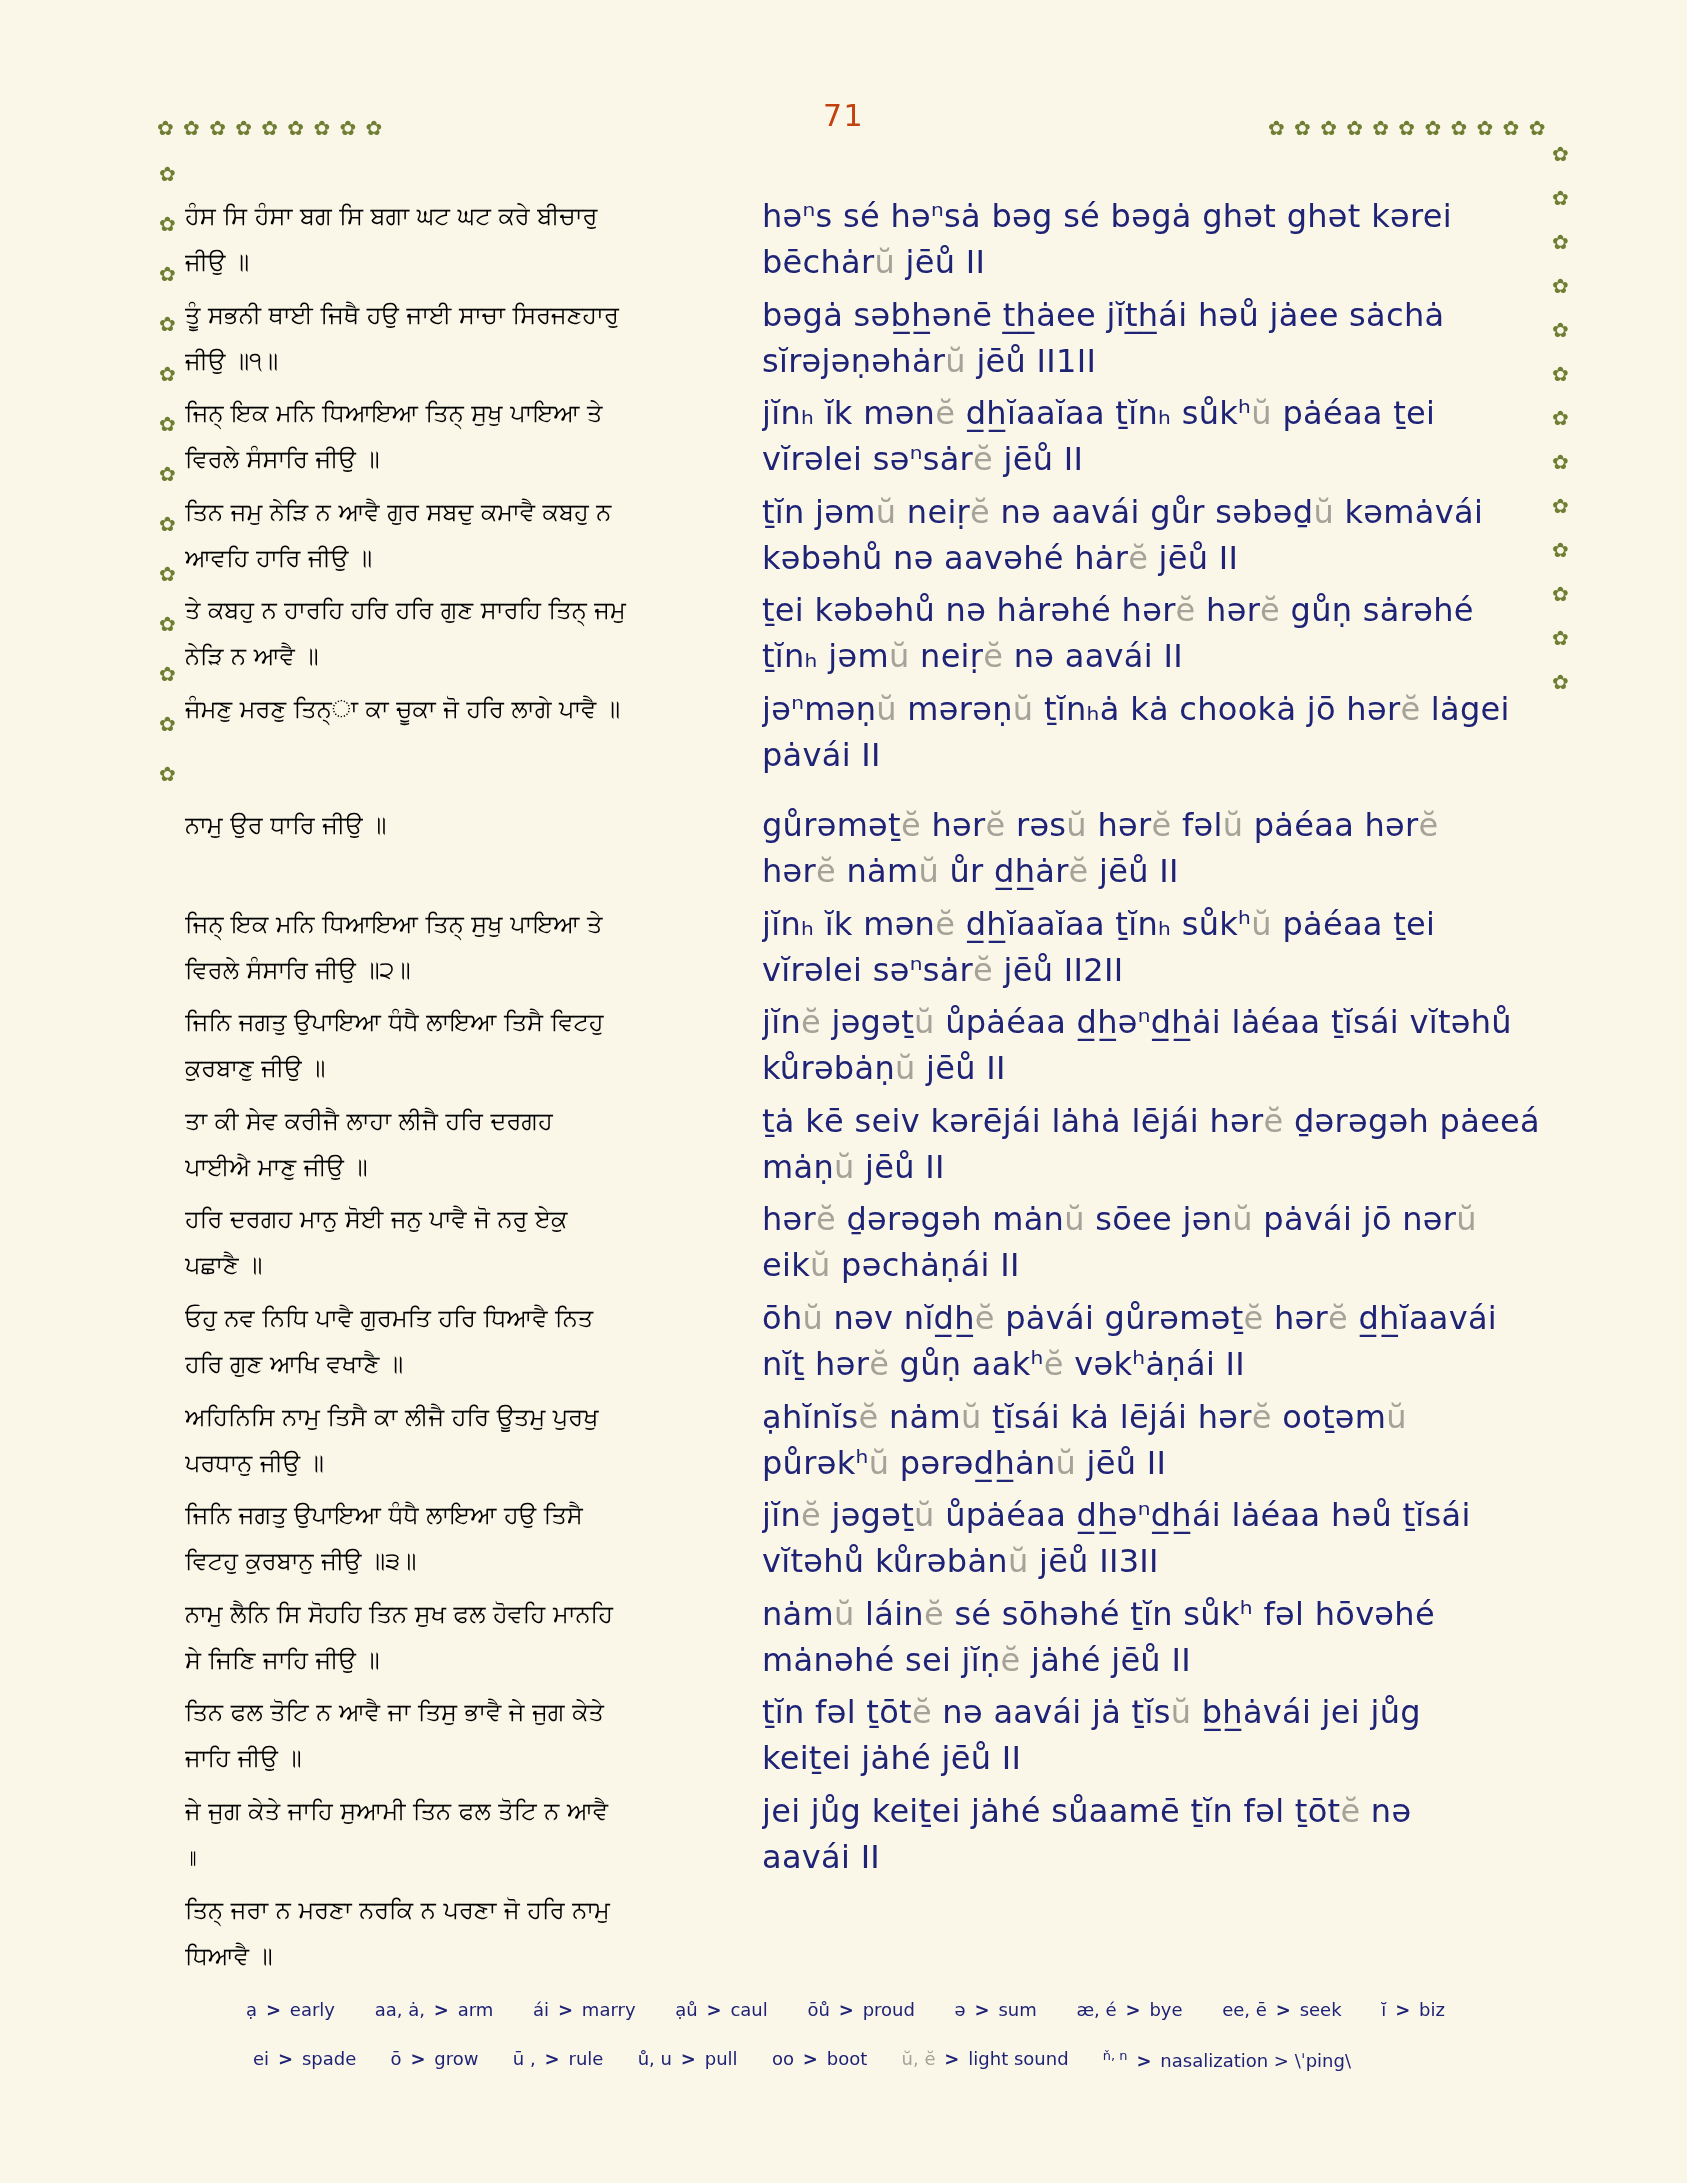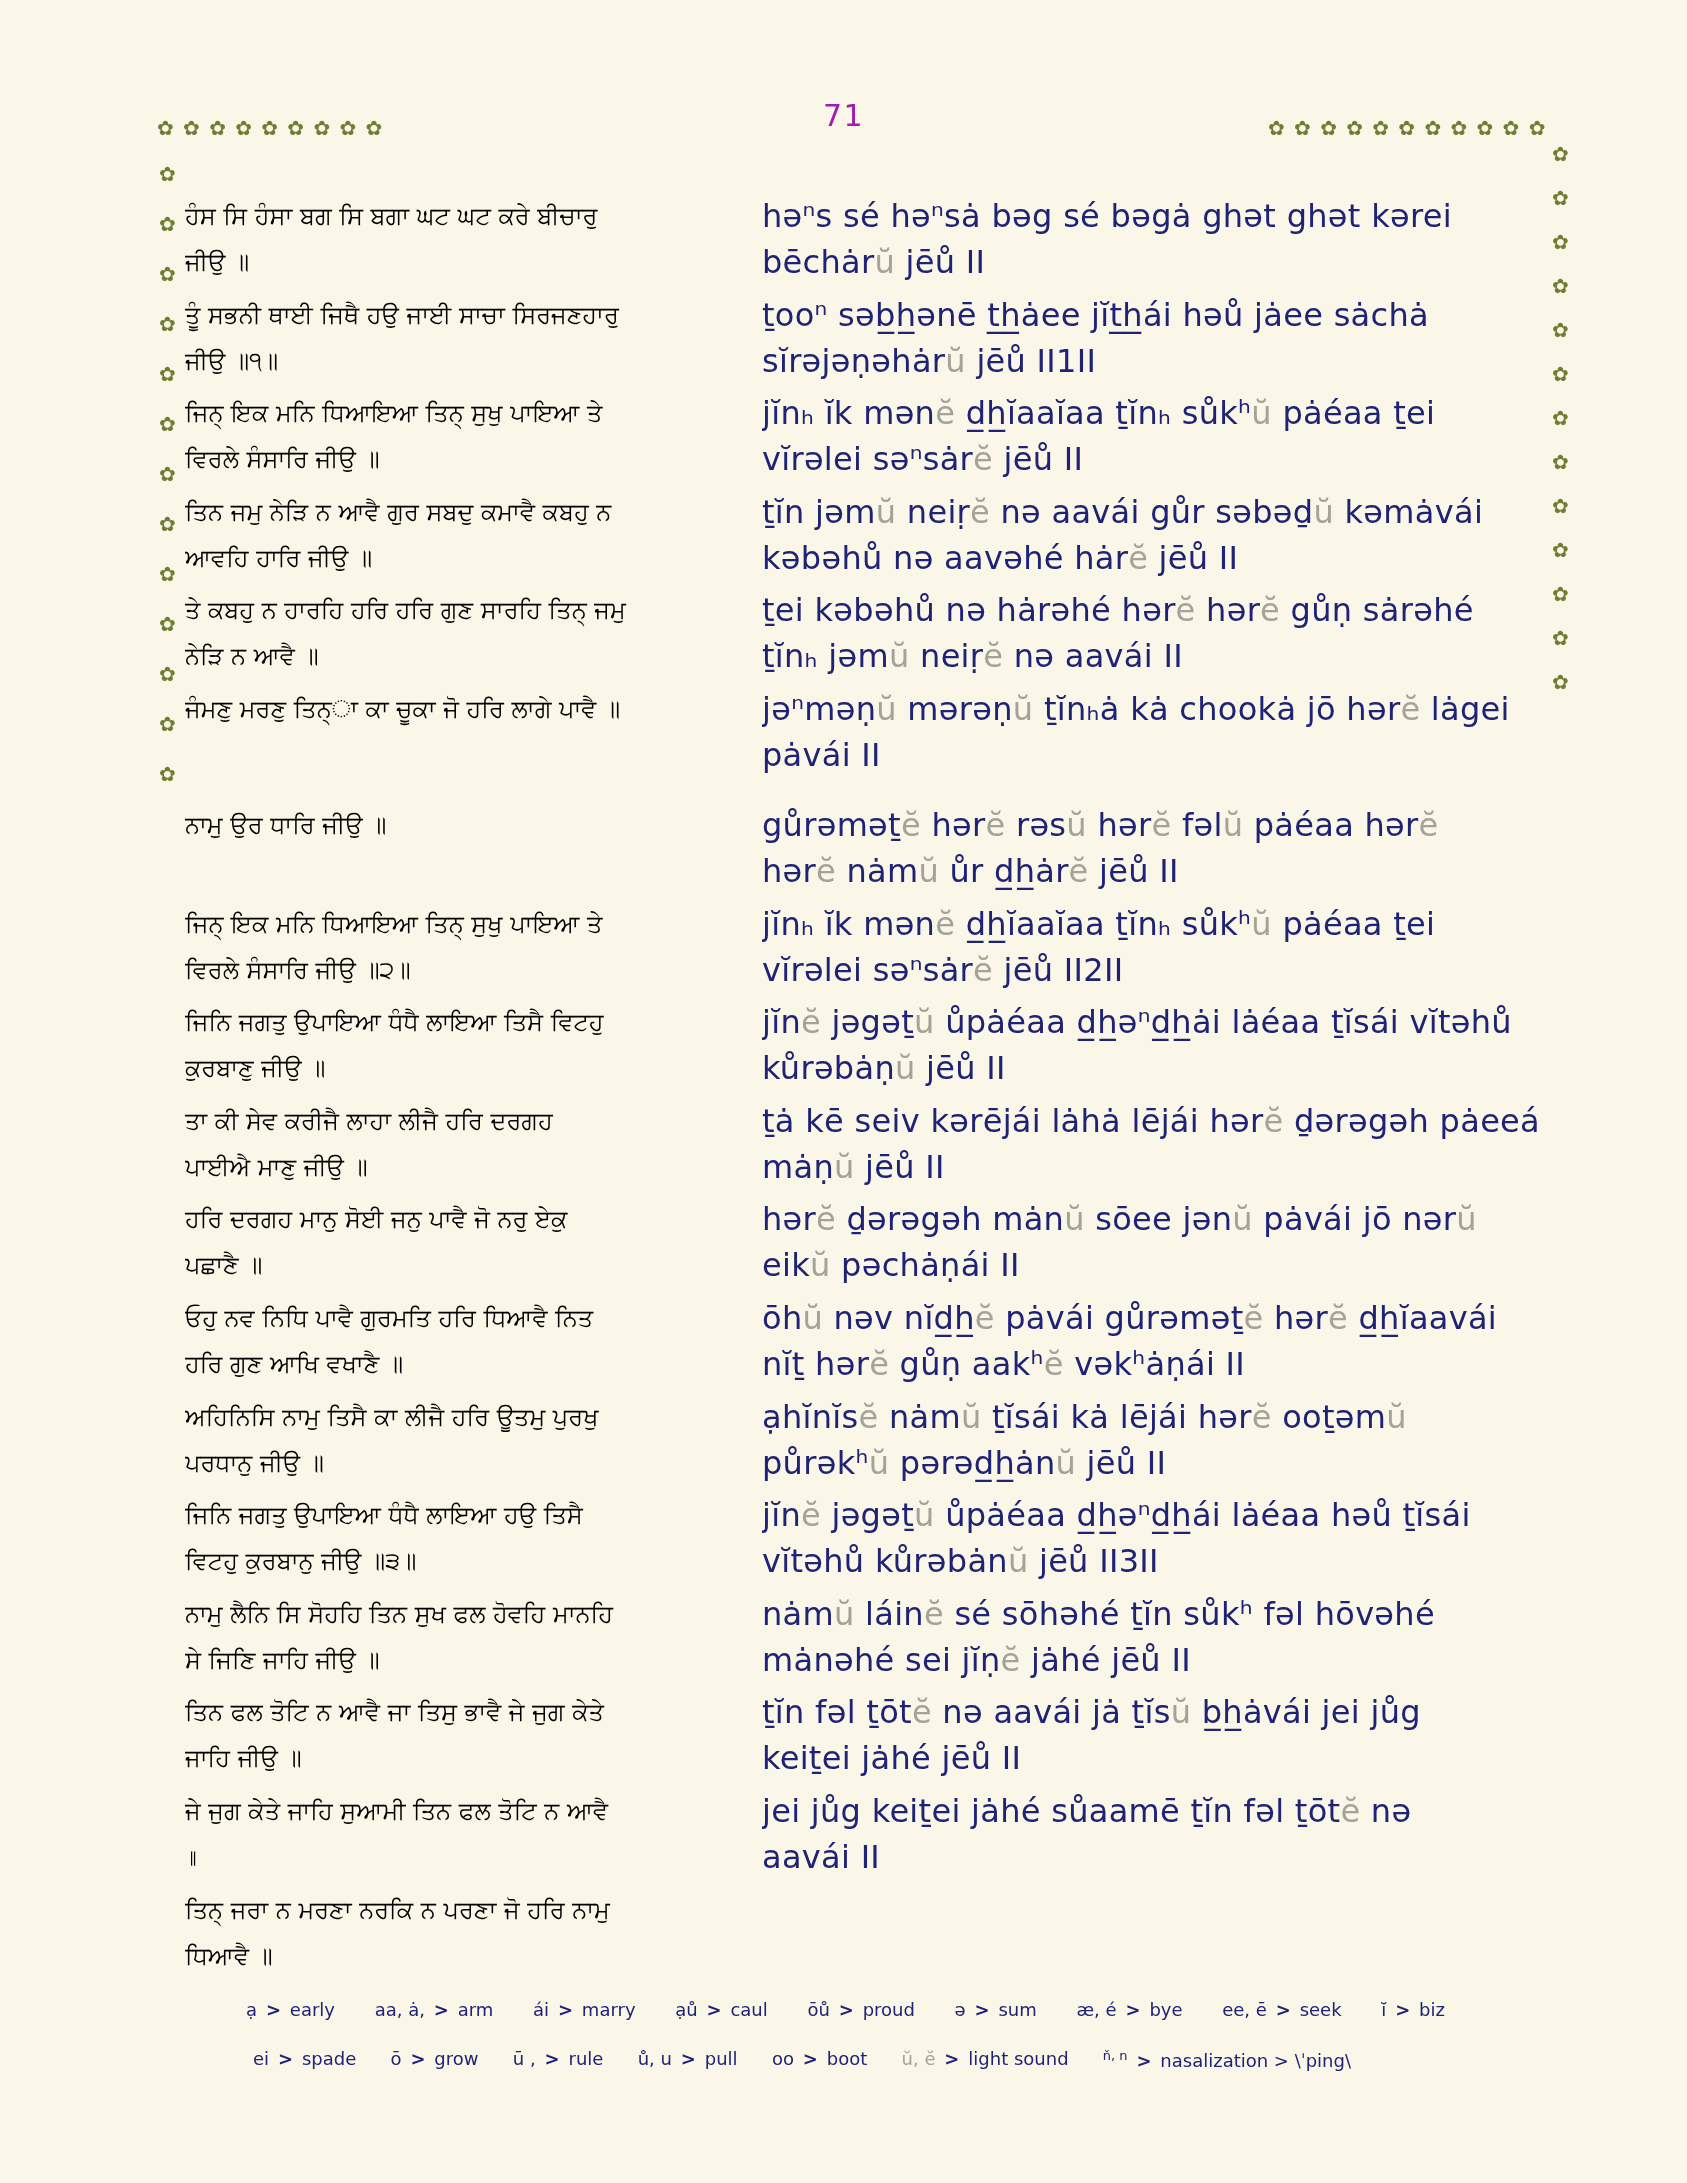--- a/index.html
+++ b/index.html
@@ -4,21 +4,21 @@
 <style>
   html,body{margin:0;padding:0;}
   body{
     width:1687px;height:2183px;position:relative;overflow:hidden;
     background:#FAF7E8;
     font-family:"DejaVu Sans",sans-serif;
     color:#1F2376;
   }
   .page-number{
     position:absolute;top:98px;left:0;width:1687px;text-align:center;
-    font-size:30px;letter-spacing:1.3px;color:#a21caf;
+    font-size:30px;letter-spacing:1.3px;color:#c2410c;
   }
   .orn{color:#6F7E33;font-size:20px;line-height:20px;}
   .orn-row{position:absolute;display:flex;gap:9.3px;}
   .orn-row-left{left:157px;top:118px;}
   .orn-row-right{left:1268px;top:118px;}
   .orn-col{position:absolute;display:flex;flex-direction:column;}
   .orn-col-left{left:159px;top:164px;gap:30px;}
   .orn-col-right{left:1552px;top:144px;gap:24px;}
   .verses{position:absolute;left:185px;top:193px;width:1353px;}
   .verse-row{display:flex;margin-bottom:6.6px;}
@@ -111,21 +111,21 @@
         <div class="rline">həⁿs sé həⁿsȧ bəg sé bəgȧ ghət ghət kərei</div>
         <div class="rline">bēchȧr<span class="gray-letter">ŭ</span> jēů II</div>
       </div>
     </div>
     <div class="verse-row">
       <div class="gurmukhi-cell" lang="pa">
         <div class="gline">ਤੂੰ ਸਭਨੀ ਥਾਈ ਜਿਥੈ ਹਉ ਜਾਈ ਸਾਚਾ ਸਿਰਜਣਹਾਰੁ</div>
         <div class="gline">ਜੀਉ ॥੧॥</div>
       </div>
       <div class="roman-cell">
-        <div class="rline">ṯooⁿ səb̲h̲ənē t̲h̲ȧee jĭt̲h̲ái həů jȧee sȧchȧ</div>
+        <div class="rline">bəgȧ səb̲h̲ənē t̲h̲ȧee jĭt̲h̲ái həů jȧee sȧchȧ</div>
         <div class="rline">sĭrəjəṇəhȧr<span class="gray-letter">ŭ</span> jēů II1II</div>
       </div>
     </div>
     <div class="verse-row">
       <div class="gurmukhi-cell" lang="pa">
         <div class="gline">ਜਿਨ੍ ਇਕ ਮਨਿ ਧਿਆਇਆ ਤਿਨ੍ ਸੁਖੁ ਪਾਇਆ ਤੇ</div>
         <div class="gline">ਵਿਰਲੇ ਸੰਸਾਰਿ ਜੀਉ ॥</div>
       </div>
       <div class="roman-cell">
         <div class="rline">jĭnₕ ĭk mən<span class="gray-letter">ĕ</span> d̲h̲ĭaaĭaa ṯĭnₕ sůkʰ<span class="gray-letter">ŭ</span> pȧéaa ṯei</div>

